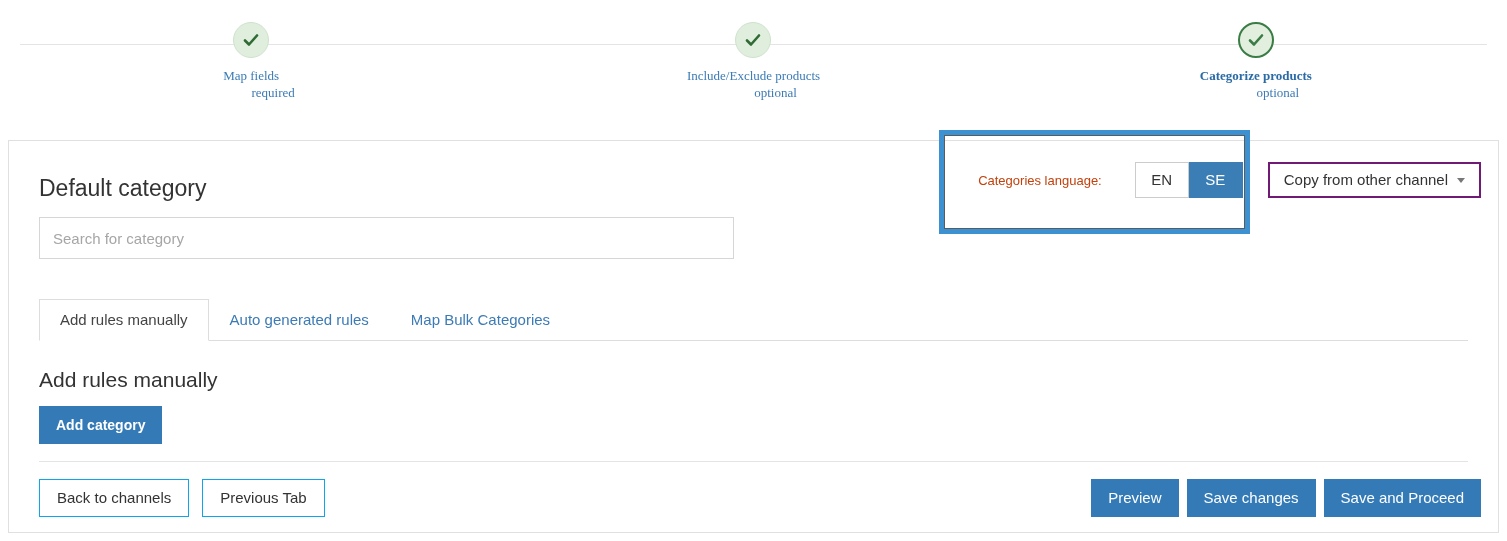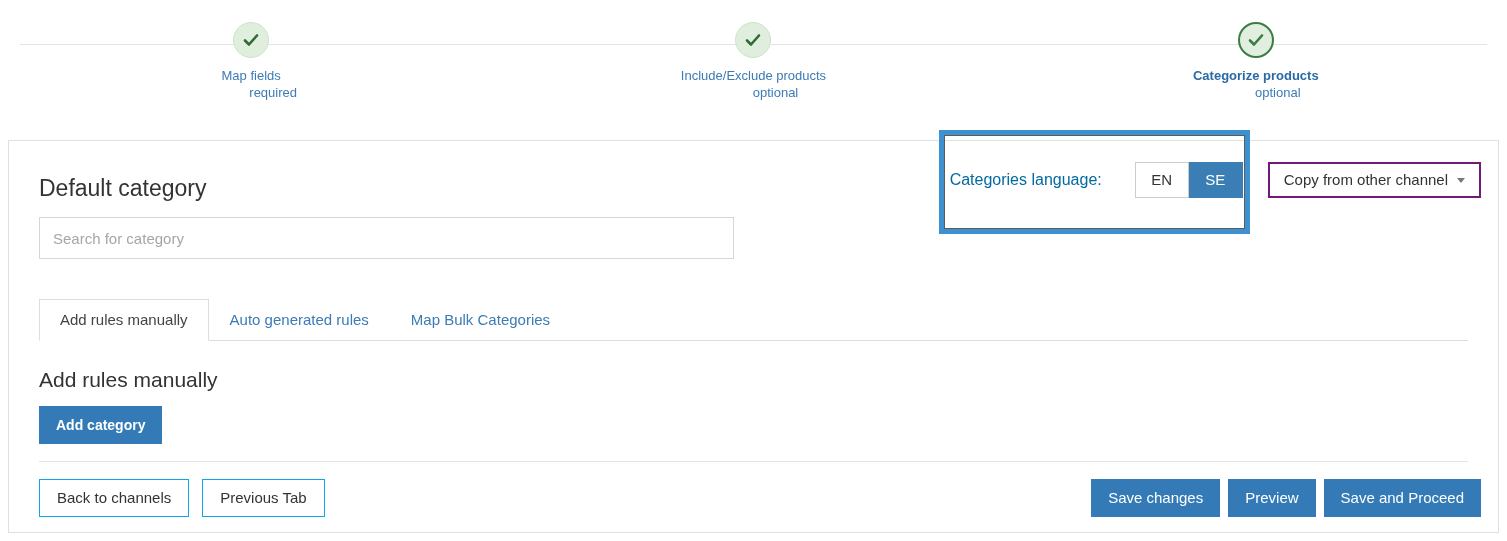--- a/index.html
+++ b/index.html
@@ -39,20 +39,21 @@
     padding-top: 22px;
     box-sizing: border-box;
   }
   .step {
     flex: 1 1 0;
     display: flex;
     flex-direction: column;
     align-items: center;
     position: relative;
     z-index: 2;
+    font-family: Liberation Serif, serif;
   }
   .step-circle {
     width: 36px;
     height: 36px;
     border-radius: 50%;
     background: #dfeedd;
     border: 1px solid #cfe3cc;
     display: flex;
     align-items: center;
     justify-content: center;
@@ -107,22 +108,22 @@
     top: 21px;
     display: flex;
     align-items: center;
     gap: 25px;
   }
   .lang-group {
     display: flex;
     align-items: center;
   }
   .lang-label {
-    font-size: 16px;
-    color: #0369a1;
+    font-size: 13px;
+    color: #c2410c;
     margin-right: 13px;
   }
   .btn-group {
     display: flex;
     padding-left: 20px;
   }
   .lang-btn {
     min-width: 54px;
     height: 36px;
     line-height: 34px;
@@ -377,22 +378,22 @@
     <button class="btn-primary">Add category</button>
 
     
     <div class="footer-sep"></div>
     <div class="footer">
       <div class="footer-left">
         <button class="btn-default">Back to channels</button>
         <button class="btn-default">Previous Tab</button>
       </div>
       <div class="footer-right">
+        <button class="btn-blue">Preview</button>
         <button class="btn-blue">Save changes</button>
-        <button class="btn-blue">Preview</button>
         <button class="btn-blue">Save and Proceed</button>
       </div>
     </div>
 
   </div>
 </div>
 
 <div class="highlight-box"></div>
 
 </body></html>

